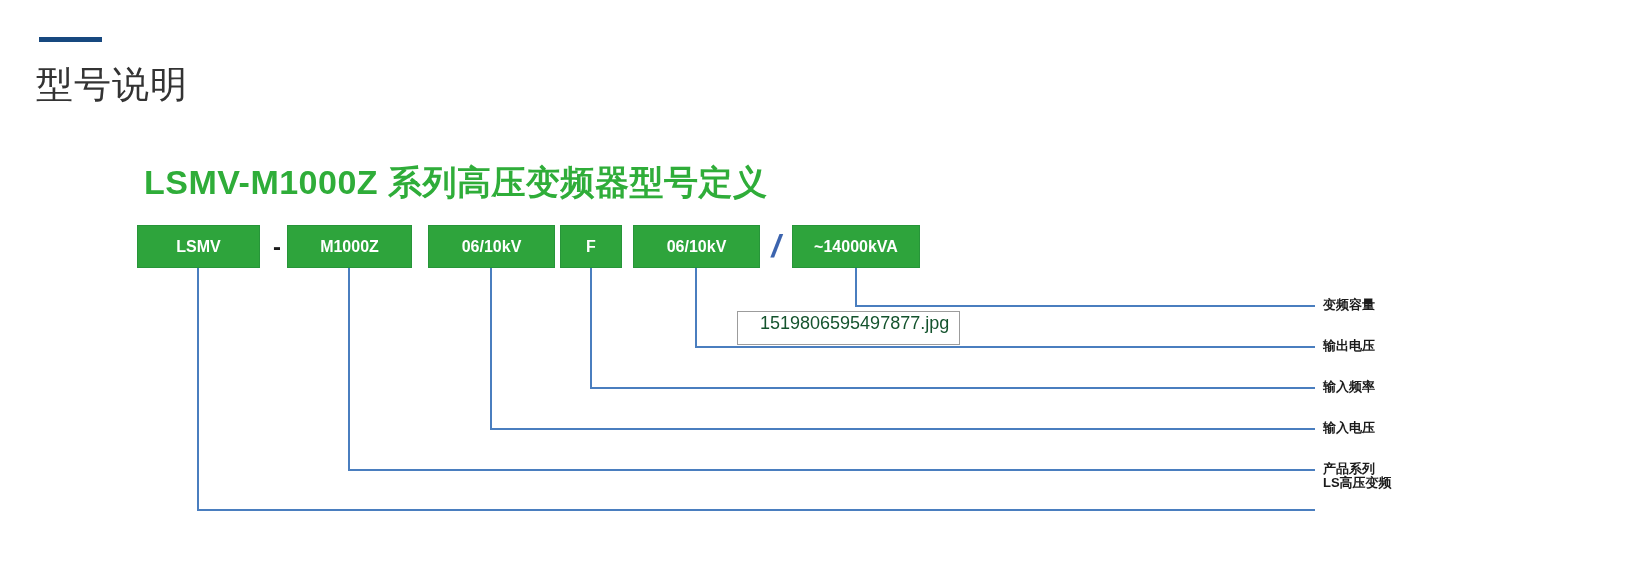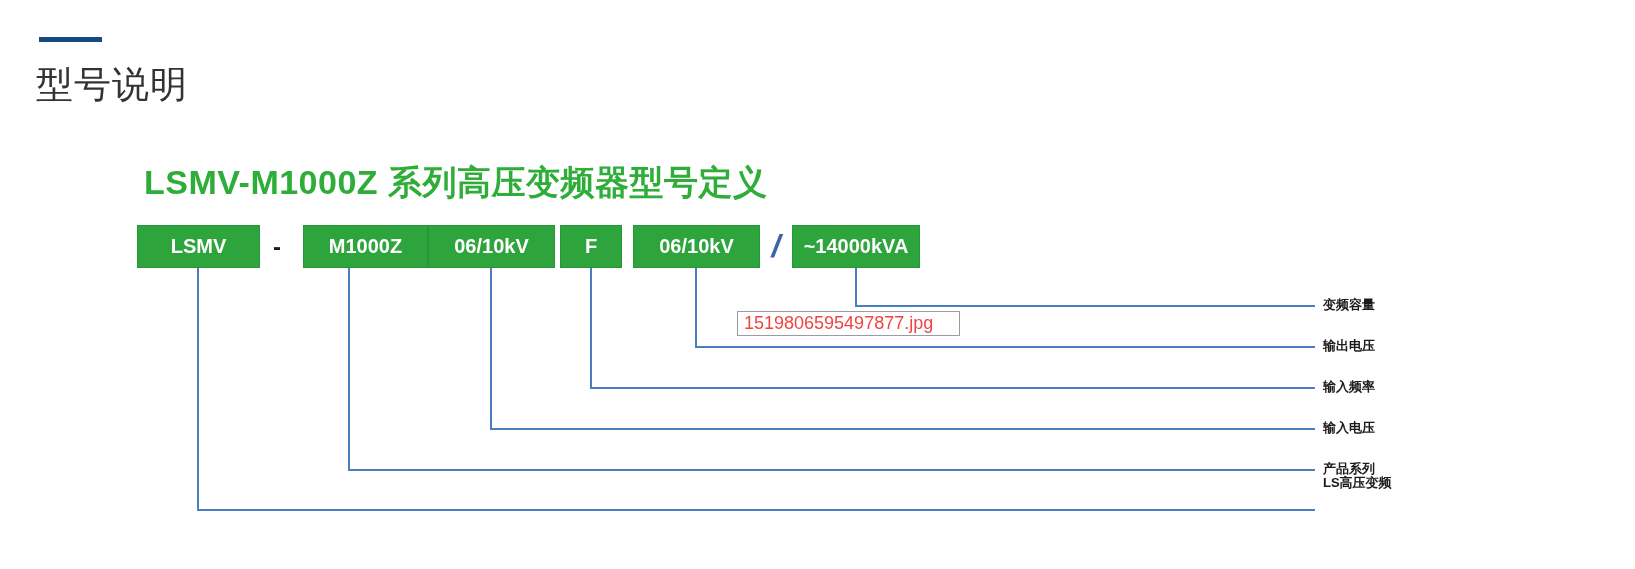--- a/index.html
+++ b/index.html
@@ -19,26 +19,26 @@
     font-size:37px;font-weight:500;color:#333333;letter-spacing:1px;text-align:center;
   }
   .diagram-heading{
     position:absolute;left:128px;top:144px;margin:16px;
     font-size:34px;font-weight:700;color:#2fad39;letter-spacing:0.5px;
     white-space:nowrap;
   }
   .box{
     position:absolute;top:225px;height:43px;
     background:#2ea43c;border:1px solid #279539;box-sizing:border-box;
-    color:#ffffff;font-weight:700;font-size:20px;
+    color:#ffffff;font-weight:700;font-size:16px;
     display:flex;align-items:center;justify-content:center;
     white-space:nowrap;
   }
   .b0{left:137px;width:123px;}
-  .b1{left:287px;width:125px;margin-left:16px;}
+  .b1{left:287px;width:125px;}
   .b2{left:428px;width:127px;}
   .b3{left:560px;width:62px;}
   .b4{left:633px;width:127px;}
   .b5{left:792px;width:128px;text-align:right;}
   .sep{
     position:absolute;top:225px;height:43px;
     display:flex;align-items:center;justify-content:center;
     font-weight:700;
   }
   .dash{left:266px;width:22px;font-size:24px;color:#1a1a1a;}
@@ -52,24 +52,24 @@
   .v3{left:590px;height:121px;}  .h3{left:590px;top:387px;width:725px;}
   .v4{left:695px;height:80px;}   .h4{left:695px;top:346px;width:620px;}
   .v5{left:855px;height:39px;}   .h5{left:855px;top:305px;width:460px;}
   .meaning{
     position:absolute;left:1323px;height:20px;line-height:20px;
     font-size:13px;font-weight:700;color:#1a1a1a;white-space:nowrap;
   }
   .m0{top:473px;} .m1{top:459px;} .m2{top:418px;}
   .m3{top:377px;} .m4{top:336px;text-align:center;} .m5{top:295px;}
   .img-placeholder{
-    position:absolute;left:737px;top:311px;width:223px;height:25px;
+    position:absolute;left:737px;top:311px;width:223px;height:34px;
     border:1px solid #9c9c9c;background:#ffffff;box-sizing:border-box;
-    color:#ef4444;font-size:18px;line-height:23px;
-    padding-left:6px;white-space:nowrap;overflow:hidden;
+    color:#14532d;font-size:18px;line-height:23px;
+    padding-left:22px;white-space:nowrap;overflow:hidden;
   }
 </style>
 </head>
 <body>
 
 <div class="page">
 
   <div class="accent-bar"></div>
   <h1 class="section-title">型号说明</h1>
 

